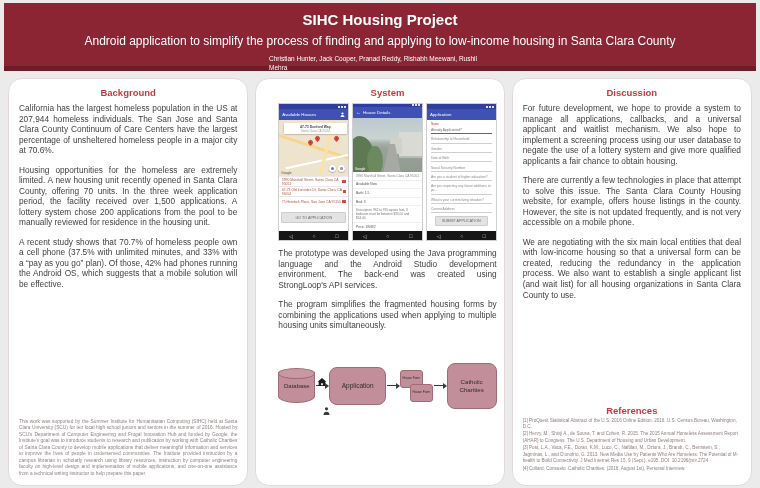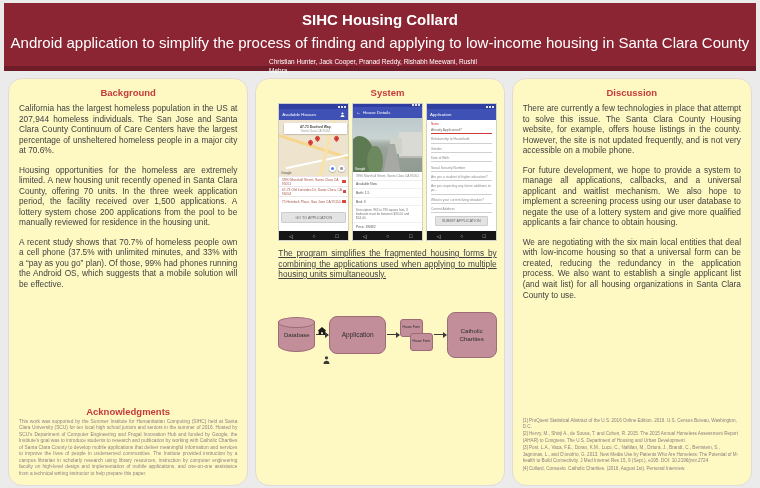--- a/index.html
+++ b/index.html
@@ -1,24 +1,24 @@
 <!DOCTYPE html>
 <html><head>
 <meta charset="utf-8">
 <style>
   html,body{margin:0;padding:0;}
   body{width:760px;height:488px;background:#ebebeb;font-family:"Liberation Sans",sans-serif;overflow:hidden;}
   
   .hdr{margin:3px 4px 0;height:63px;background:#8b2433;border-bottom:5px solid #6e1c28;color:#fff;text-align:center;}
   .hdr-title{padding-top:8px;font-size:15px;font-weight:bold;}
-  .hdr-sub{margin-top:6px;font-size:15px;}
+  .hdr-sub{margin-top:6px;font-size:12px;}
   .hdr-authors{width:222px;margin:6px auto 0;text-align:left;font-size:6.5px;line-height:1.4;}
   
   .cols{display:flex;gap:7px;padding:7px 8px 6px;}
-  .card{flex:1;background:#fef9c3;border:1px solid #e2dada;border-radius:14px;height:392px;padding:6px 10px 8px;display:flex;flex-direction:column;overflow:hidden;}
+  .card{flex:1;background:#ffffff;border:1px solid #e2dada;border-radius:14px;height:392px;padding:6px 10px 8px;display:flex;flex-direction:column;overflow:hidden;}
   .sec-title{color:#c43b3b;font-weight:bold;font-size:9.5px;text-align:center;margin:2px 0 5px;}
   .para{font-size:8.3px;line-height:1.27;color:#3f3f3f;text-align:justify;margin:0 0 9px;}
   .tiny{font-size:4.8px;line-height:1.35;color:#8f8383;text-align:justify;}
   .refs-item{font-size:4.6px;line-height:1.4;color:#8f7d7d;margin-bottom:1px;}
   .push-bottom{margin-top:auto;}
   
   .phones{display:flex;gap:3px;margin:0 0 7px;}
   .phone{flex:1;height:136px;background:#fff;border:1px solid #cfcfcf;display:flex;flex-direction:column;overflow:hidden;}
   .pstatus{height:5px;background:#303f9f;display:flex;justify-content:flex-end;align-items:center;gap:1px;padding-right:2px;}
   .pstatus i{display:block;width:2px;height:2px;background:rgba(255,255,255,.85);}
@@ -77,37 +77,36 @@
   .dbox.cath{width:48px;height:44px;font-size:6.2px;line-height:1.2;}
   .formsgrp{position:relative;width:33px;height:32px;flex:0 0 auto;}
   .fbox{position:absolute;width:21px;height:16px;background:#c18e9a;border:1px solid #9e6b77;border-radius:3px;font-size:3.2px;line-height:1.15;color:#2e2e2e;display:flex;align-items:center;justify-content:center;text-align:center;}
   .fbox.b1{left:0;top:0;}
   .fbox.b2{right:0;bottom:0;z-index:2;}
 </style>
 </head>
 <body>
 
 <div class="hdr">
-  <div class="hdr-title">SIHC Housing Collard</div>
+  <div class="hdr-title">SIHC Housing Project</div>
   <div class="hdr-sub">Android application to simplify the process of finding and applying to low-income housing in Santa Clara County</div>
   <div class="hdr-authors">
     <div>Christian Hunter, Jack Cooper, Pranad Reddy, Rishabh Meewani, Rushil</div>
     <div>Mehra</div>
   </div>
 </div>
 
 <div class="cols">
 
   <div class="card">
     <div class="sec-title">Background</div>
     <p class="para">California has the largest homeless population in the US at 207,944 homeless individuals. The San Jose and Santa Clara County Continuum of Care Centers have the largest percentage of unsheltered homeless people in a major city at 70.6%.</p>
     <p class="para">Housing opportunities for the homeless are extremely limited. A new housing unit recently opened in Santa Clara County, offering 70 units. In the three week application period, the facility received over 1,500 applications. A lottery system chose 200 applications from the pool to be manually reviewed for residence in the housing unit.</p>
-    <p class="para">A recent study shows that 70.7% of homeless people own a cell phone (37.5% with unlimited minutes, and 33% with a “pay as you go” plan). Of those, 99% had phones running the Android OS, which suggests that a mobile solution will be effective.</p>
+    <p class="para">A recent study shows that 70.7% of homeless people own a cell phone (37.5% with unlimited minutes, and 33% with a “pay as you go” plan). Of those, 42% had phones running the Android OS, which suggests that a mobile solution will be effective.</p>
     <div class="push-bottom">
-      <div class="sec-title" style="margin-bottom:2px;">Acknowledgments</div>
       <div class="tiny">This work was supported by the Summer Institute for Humanitarian Computing (SIHC) held at Santa Clara University (SCU) for ten local high school juniors and seniors in the summer of 2016. Hosted by SCU's Department of Computer Engineering and Frugal Innovation Hub and funded by Google, the Institute's goal was to introduce students to research and publication by working with Catholic Charities of Santa Clara County to develop mobile applications that deliver meaningful information and services to improve the lives of people in underserved communities. The Institute provided instruction by a campus librarian in scholarly research using library resources, instruction by computer engineering faculty on high-level design and implementation of mobile applications, and one-on-one assistance from a technical writing instructor to help prepare this paper.</div>
     </div>
   </div>
 
   <div class="card" style="padding-left:22px;padding-right:7px;">
     <div class="sec-title">System</div>
 
     <div class="phones">
 
       <div class="phone">
@@ -218,21 +217,22 @@
           <div class="graybtn" style="margin:1px 4px 2px;">SUBMIT APPLICATION</div>
         </div>
         <div class="pnav">
           <span>◁</span>
           <span>○</span>
           <span>□</span>
         </div>
       </div>
     </div>
 
-    <p class="para" style="margin-bottom:12px;text-decoration:underline;">The program simplifies the fragmented housing forms by combining the applications used when applying to multiple housing units simultaneously.</p>
+    <p class="para">The prototype was developed using the Java programming language and the Android Studio development environment. The back-end was created using StrongLoop's API services.</p>
+    <p class="para" style="margin-bottom:12px;">The program simplifies the fragmented housing forms by combining the applications used when applying to multiple housing units simultaneously.</p>
 
     <div class="diagram push-bottom" style="margin-bottom:8px;">
       <div class="cyl">
         <div class="bodyp"></div>
           <div class="topp"></div>
         <div class="lbl">Database</div>
       </div>
       <div class="darrow">
         <span class="above">
           <svg width="9" height="8" viewBox="0 0 10 9">
@@ -252,24 +252,25 @@
         <div class="fbox b1">House Form</div>
         <div class="fbox b2">House Form</div>
       </div>
       <div class="darrow"></div>
       <div class="dbox cath">Catholic Charities</div>
     </div>
   </div>
 
   <div class="card">
     <div class="sec-title">Discussion</div>
+    <p class="para">For future development, we hope to provide a system to manage all applications, callbacks, and a universal applicant and waitlist mechanism. We also hope to implement a screening process using our user database to negate the use of a lottery system and give more qualified applicants a fair chance to obtain housing.</p>
     <p class="para">There are currently a few technologies in place that attempt to solve this issue. The Santa Clara County Housing website, for example, offers house listings in the county. However, the site is not updated frequently, and is not very accessible on a mobile phone.</p>
-    <p class="para">For future development, we hope to provide a system to manage all applications, callbacks, and a universal applicant and waitlist mechanism. We also hope to implement a screening process using our user database to negate the use of a lottery system and give more qualified applicants a fair chance to obtain housing.</p>
     <p class="para">We are negotiating with the six main local entities that deal with low-income housing so that a universal form can be created, reducing the redundancy in the application process. We also want to establish a single applicant list (and wait list) for all housing organizations in Santa Clara County to use.</p>
     <div class="push-bottom" style="padding-bottom:4px;">
+      <div class="sec-title" style="margin-bottom:2px;">References</div>
       <div class="refs-item">[1] ProQuest Statistical Abstract of the U.S. 2016 Online Edition. 2016. U.S. Census Bureau, Washington, D.C.</div>
       <div class="refs-item">[2] Henry, M., Shivji A., de Sousa, T. and Cohen, R. 2015. The 2015 Annual Homeless Assessment Report (AHAR) to Congress. The U.S. Department of Housing and Urban Development.</div>
       <div class="refs-item">[3] Post, L.A., Vaca, F.E., Doran, K.M., Luco, C., Naftilan, M., Dziura, J., Brandt, C., Bernstein, S., Jagminas, L., and D'onofrio, G. 2013. New Media Use by Patients Who Are Homeless: The Potential of M-health to Build Connectivity. J Med Internet Res 15, 9 (Sept.), e195. DOI: 10.2196/jmir.2724</div>
       <div class="refs-item">[4] Collard, Consuelo. Catholic Charities. (2016, August 1st). Personal Interview.</div>
     </div>
   </div>
 
 </div>
 
 </body></html>

